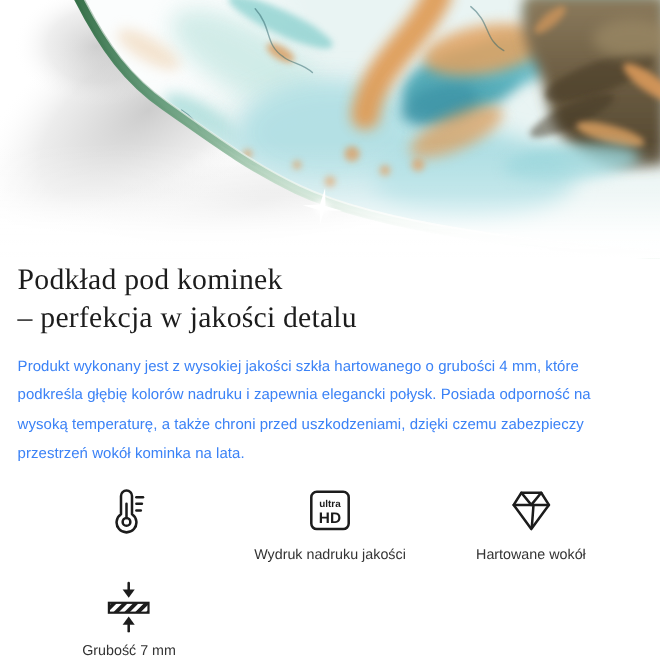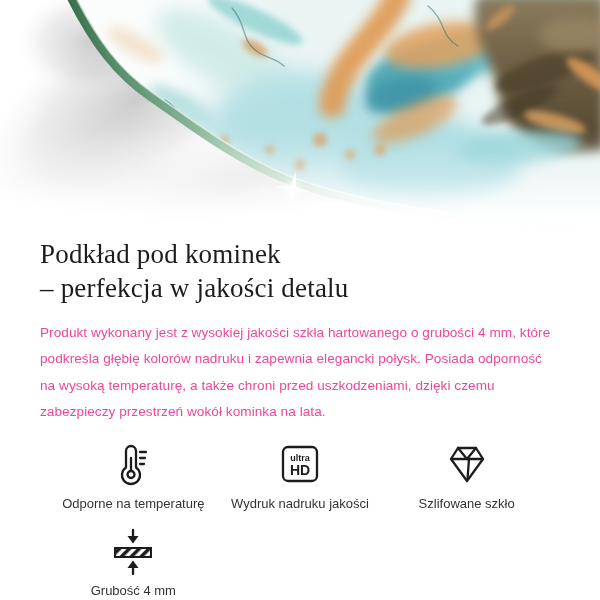--- a/index.html
+++ b/index.html
@@ -3,29 +3,29 @@
 <meta charset="utf-8">
 <style>
   html,body{margin:0;padding:0;}
   body{
     width:600px;height:600px;overflow:hidden;background:#ffffff;
     font-family:"Liberation Sans",sans-serif;
   }
   .page{width:600px;height:600px;position:relative;background:#fff;}
   .hero{position:relative;width:600px;height:235px;overflow:hidden;}
   .hero svg{display:block;}
-  .content{padding:0 40px;}
+  .content{padding:0 16px;}
   .title{
     font-family:"Liberation Serif",serif;
     font-size:27px;line-height:1.27;font-weight:400;
     color:#1c1c1c;margin:2px 0 0 0;letter-spacing:.2px;
   }
   .desc{
     margin:14px 0 0 0;max-width:532px;
-    font-size:13.6px;line-height:1.95;color:#ec4899;letter-spacing:.05px;
+    font-size:13.6px;line-height:1.95;color:#3b82f6;letter-spacing:.05px;
   }
   .features{
     display:grid;grid-template-columns:repeat(3,1fr);
     margin:14px 10px 0;row-gap:16px;
   }
   .feature{display:flex;flex-direction:column;align-items:center;text-align:center;}
   .feature .ficon{width:48px;height:48px;}
   .feature .flabel{margin-top:8px;font-size:13px;color:#333;}
   .ic{stroke:#1c1c1c;stroke-width:2.3;fill:none;stroke-linecap:round;stroke-linejoin:round;}
   .icf{fill:#1c1c1c;stroke:none;}
@@ -163,56 +163,55 @@
 
       <div class="feature">
         <svg class="ficon" viewBox="0 0 48 48">
           <path class="ic" d="M17,11 a5,5 0 0 1 10,0 v16.5 a9,9 0 1 1 -10,0 Z"></path>
           <line class="ic" x1="22" y1="18" x2="22" y2="31"></line>
           <circle class="ic" cx="22" cy="34.5" r="3.5"></circle>
           <line class="ic" x1="31" y1="12" x2="37" y2="12"></line>
           <line class="ic" x1="31" y1="18" x2="36" y2="18"></line>
           <line class="ic" x1="31" y1="24" x2="35" y2="24"></line>
         </svg>
-        <span class="flabel">Odporne na temperaturę</span>
       </div>
 
       <div class="feature">
         <svg class="ficon" viewBox="0 0 48 48">
           <rect class="ic" x="7" y="7" width="34" height="34" rx="5" stroke-width="2.5"></rect>
           <text class="ictext" x="24" y="21" font-size="9" font-weight="600" text-anchor="middle">ultra</text>
           <text class="ictext" x="24" y="35" font-size="14" font-weight="700" text-anchor="middle">HD</text>
         </svg>
         <span class="flabel">Wydruk nadruku jakości</span>
       </div>
 
 
       <div class="feature">
         <svg class="ficon" viewBox="0 0 48 48">
           <path class="ic" stroke-width="2.2" d="M8,19 L15,8 L33,8 L40,19 L24,41 Z"></path>
           <line class="ic" stroke-width="2" x1="8" y1="19" x2="40" y2="19"></line>
           <path class="ic" stroke-width="2" d="M15,8 L24,19 L33,8"></path>
           <line class="ic" stroke-width="2" x1="26" y1="19" x2="24.5" y2="39"></line>
         </svg>
-        <span class="flabel">Szlifowane szkło</span>
+        <span class="flabel">Hartowane wokół</span>
       </div>
 
 
       <div class="feature">
         <svg class="ficon" viewBox="0 0 48 48">
           <defs>
             <pattern id="hatchP" width="7" height="7" patternUnits="userSpaceOnUse" patternTransform="rotate(45)">
               <rect width="7" height="7" fill="#ffffff"></rect>
               <rect width="3.5" height="7" fill="#1c1c1c"></rect>
             </pattern>
           </defs>
           <rect x="6" y="21" width="36" height="9" fill="url(#hatchP)" stroke="#1c1c1c" stroke-width="2"></rect>
           <line class="ic" stroke-width="2.6" x1="24" y1="3" x2="24" y2="9"></line>
           <polygon class="icf" points="18.5,9 29.5,9 24,16.5"></polygon>
           <line class="ic" stroke-width="2.6" x1="24" y1="47" x2="24" y2="41"></line>
           <polygon class="icf" points="18.5,41 29.5,41 24,33.5"></polygon>
         </svg>
-        <span class="flabel">Grubość 4 mm</span>
+        <span class="flabel">Grubość 7 mm</span>
       </div>
 
     </div>
   </div>
 </div>
 
 </body></html>

